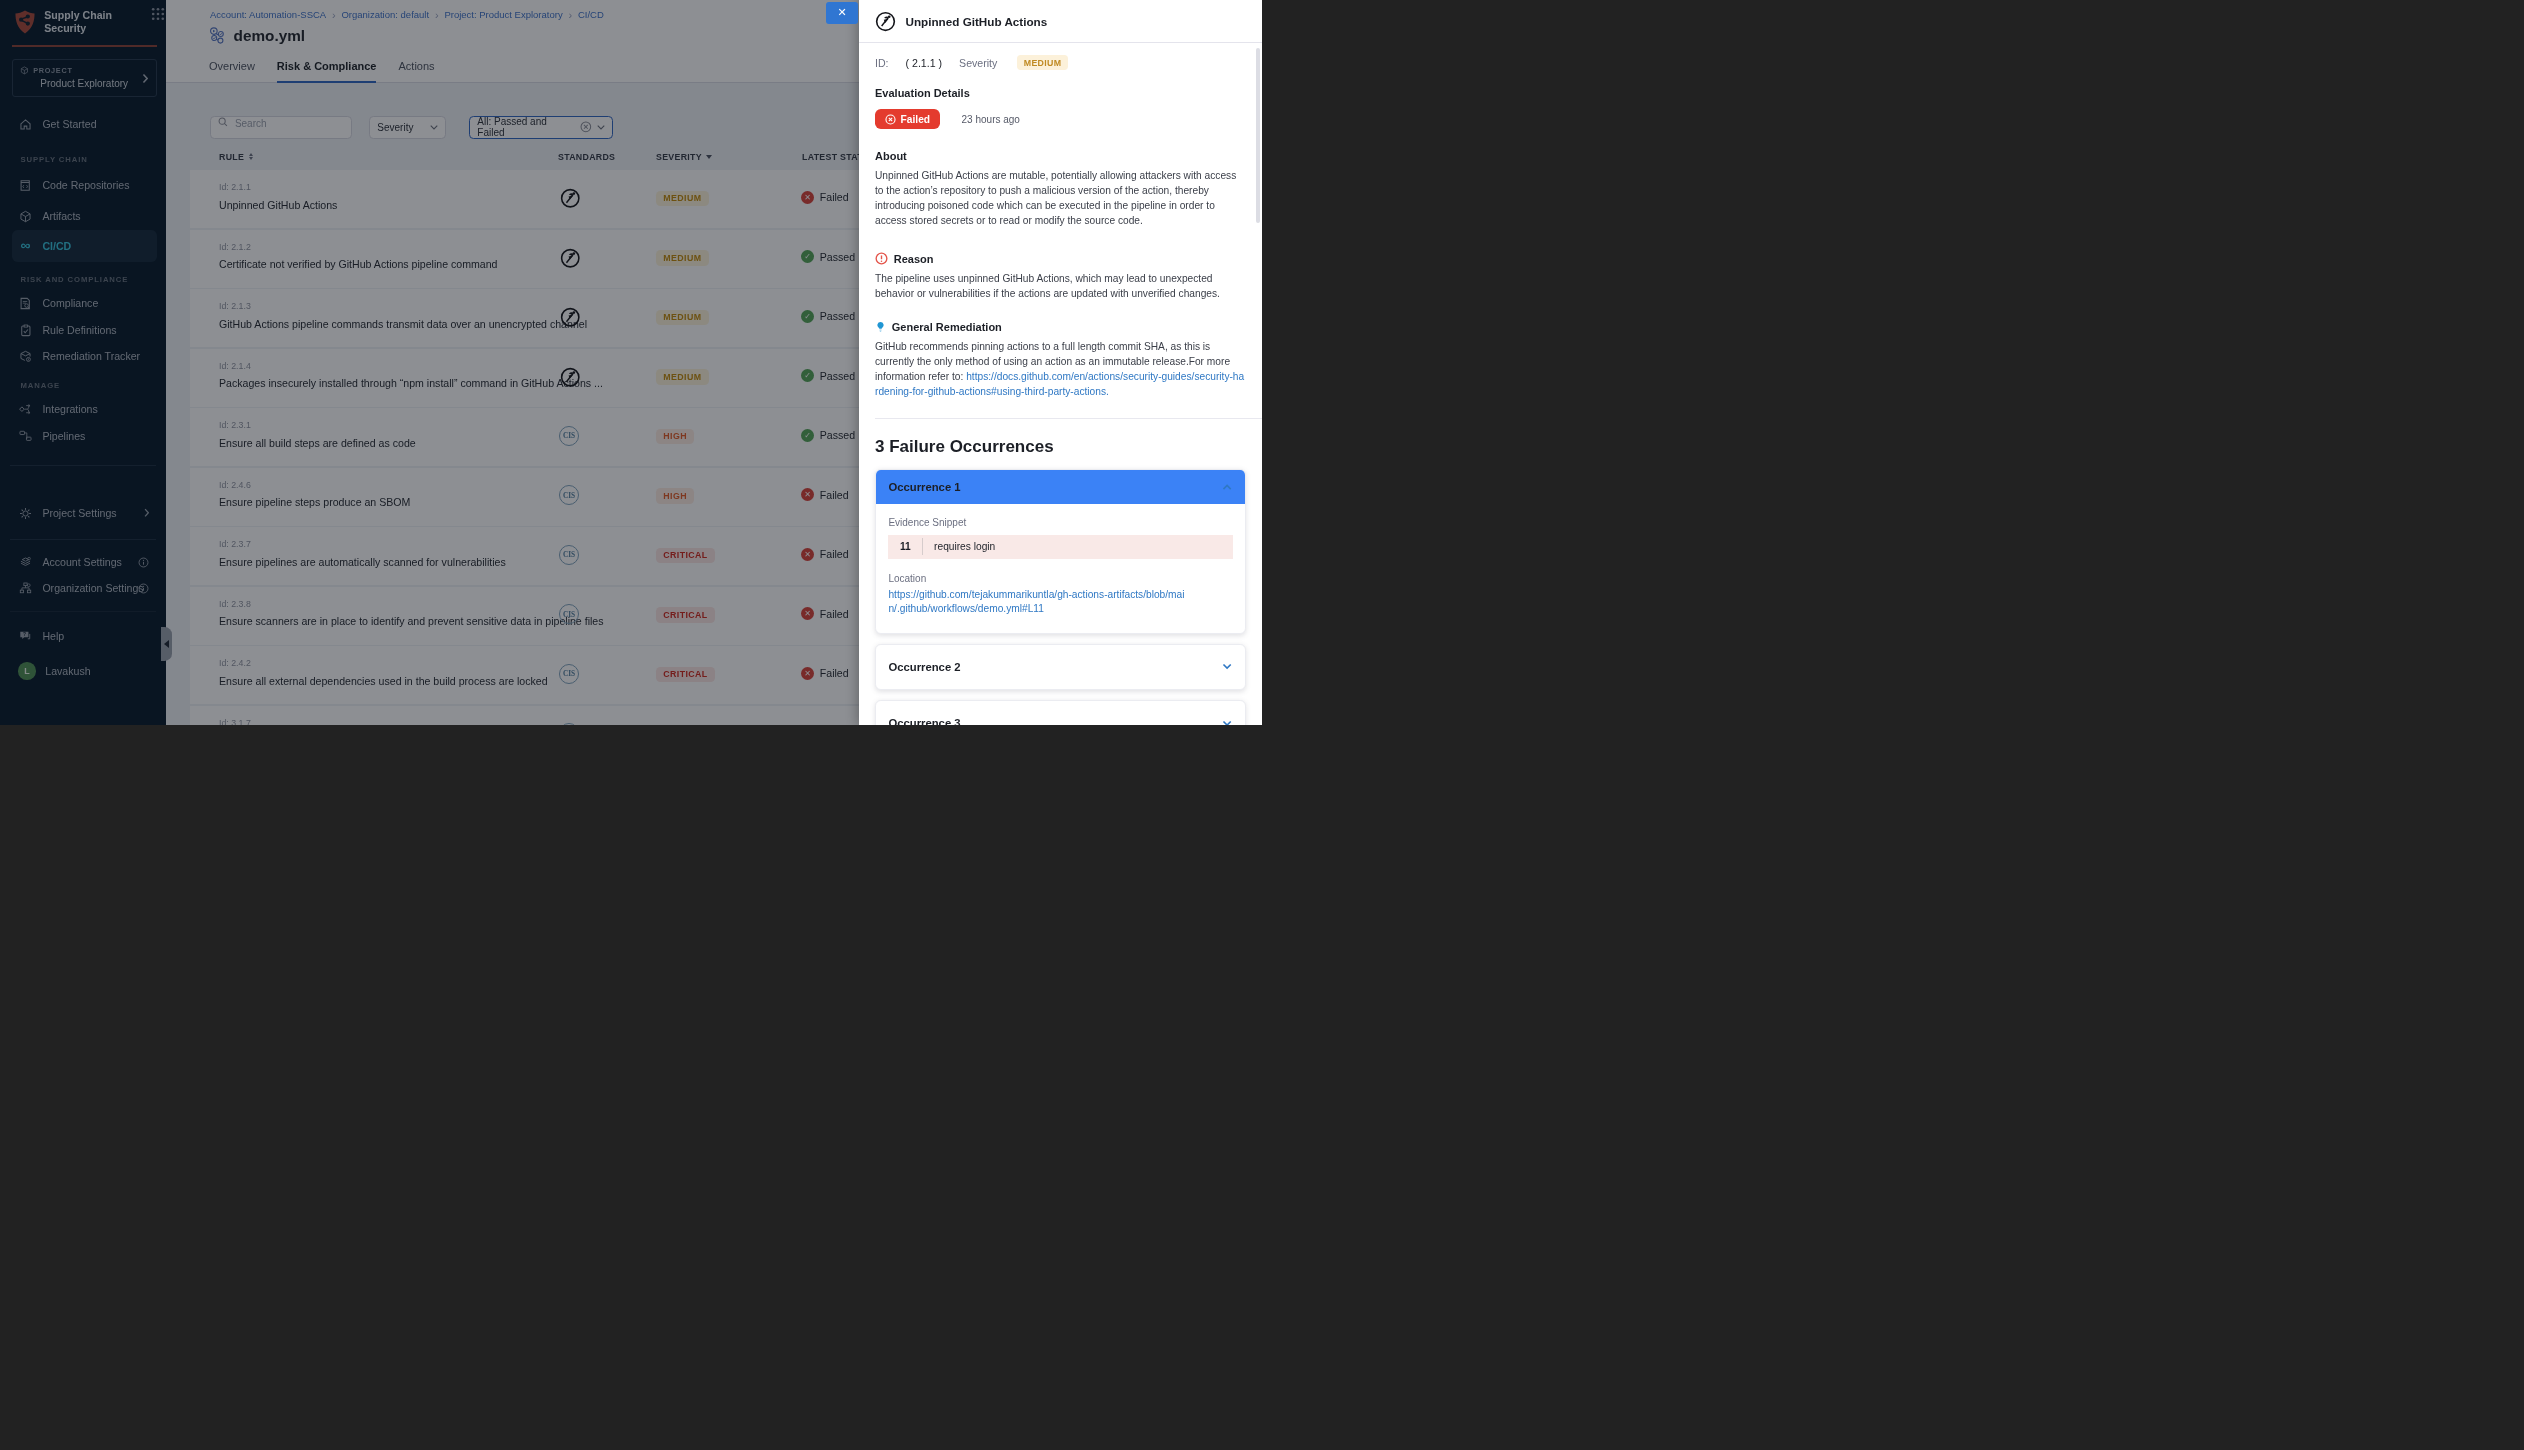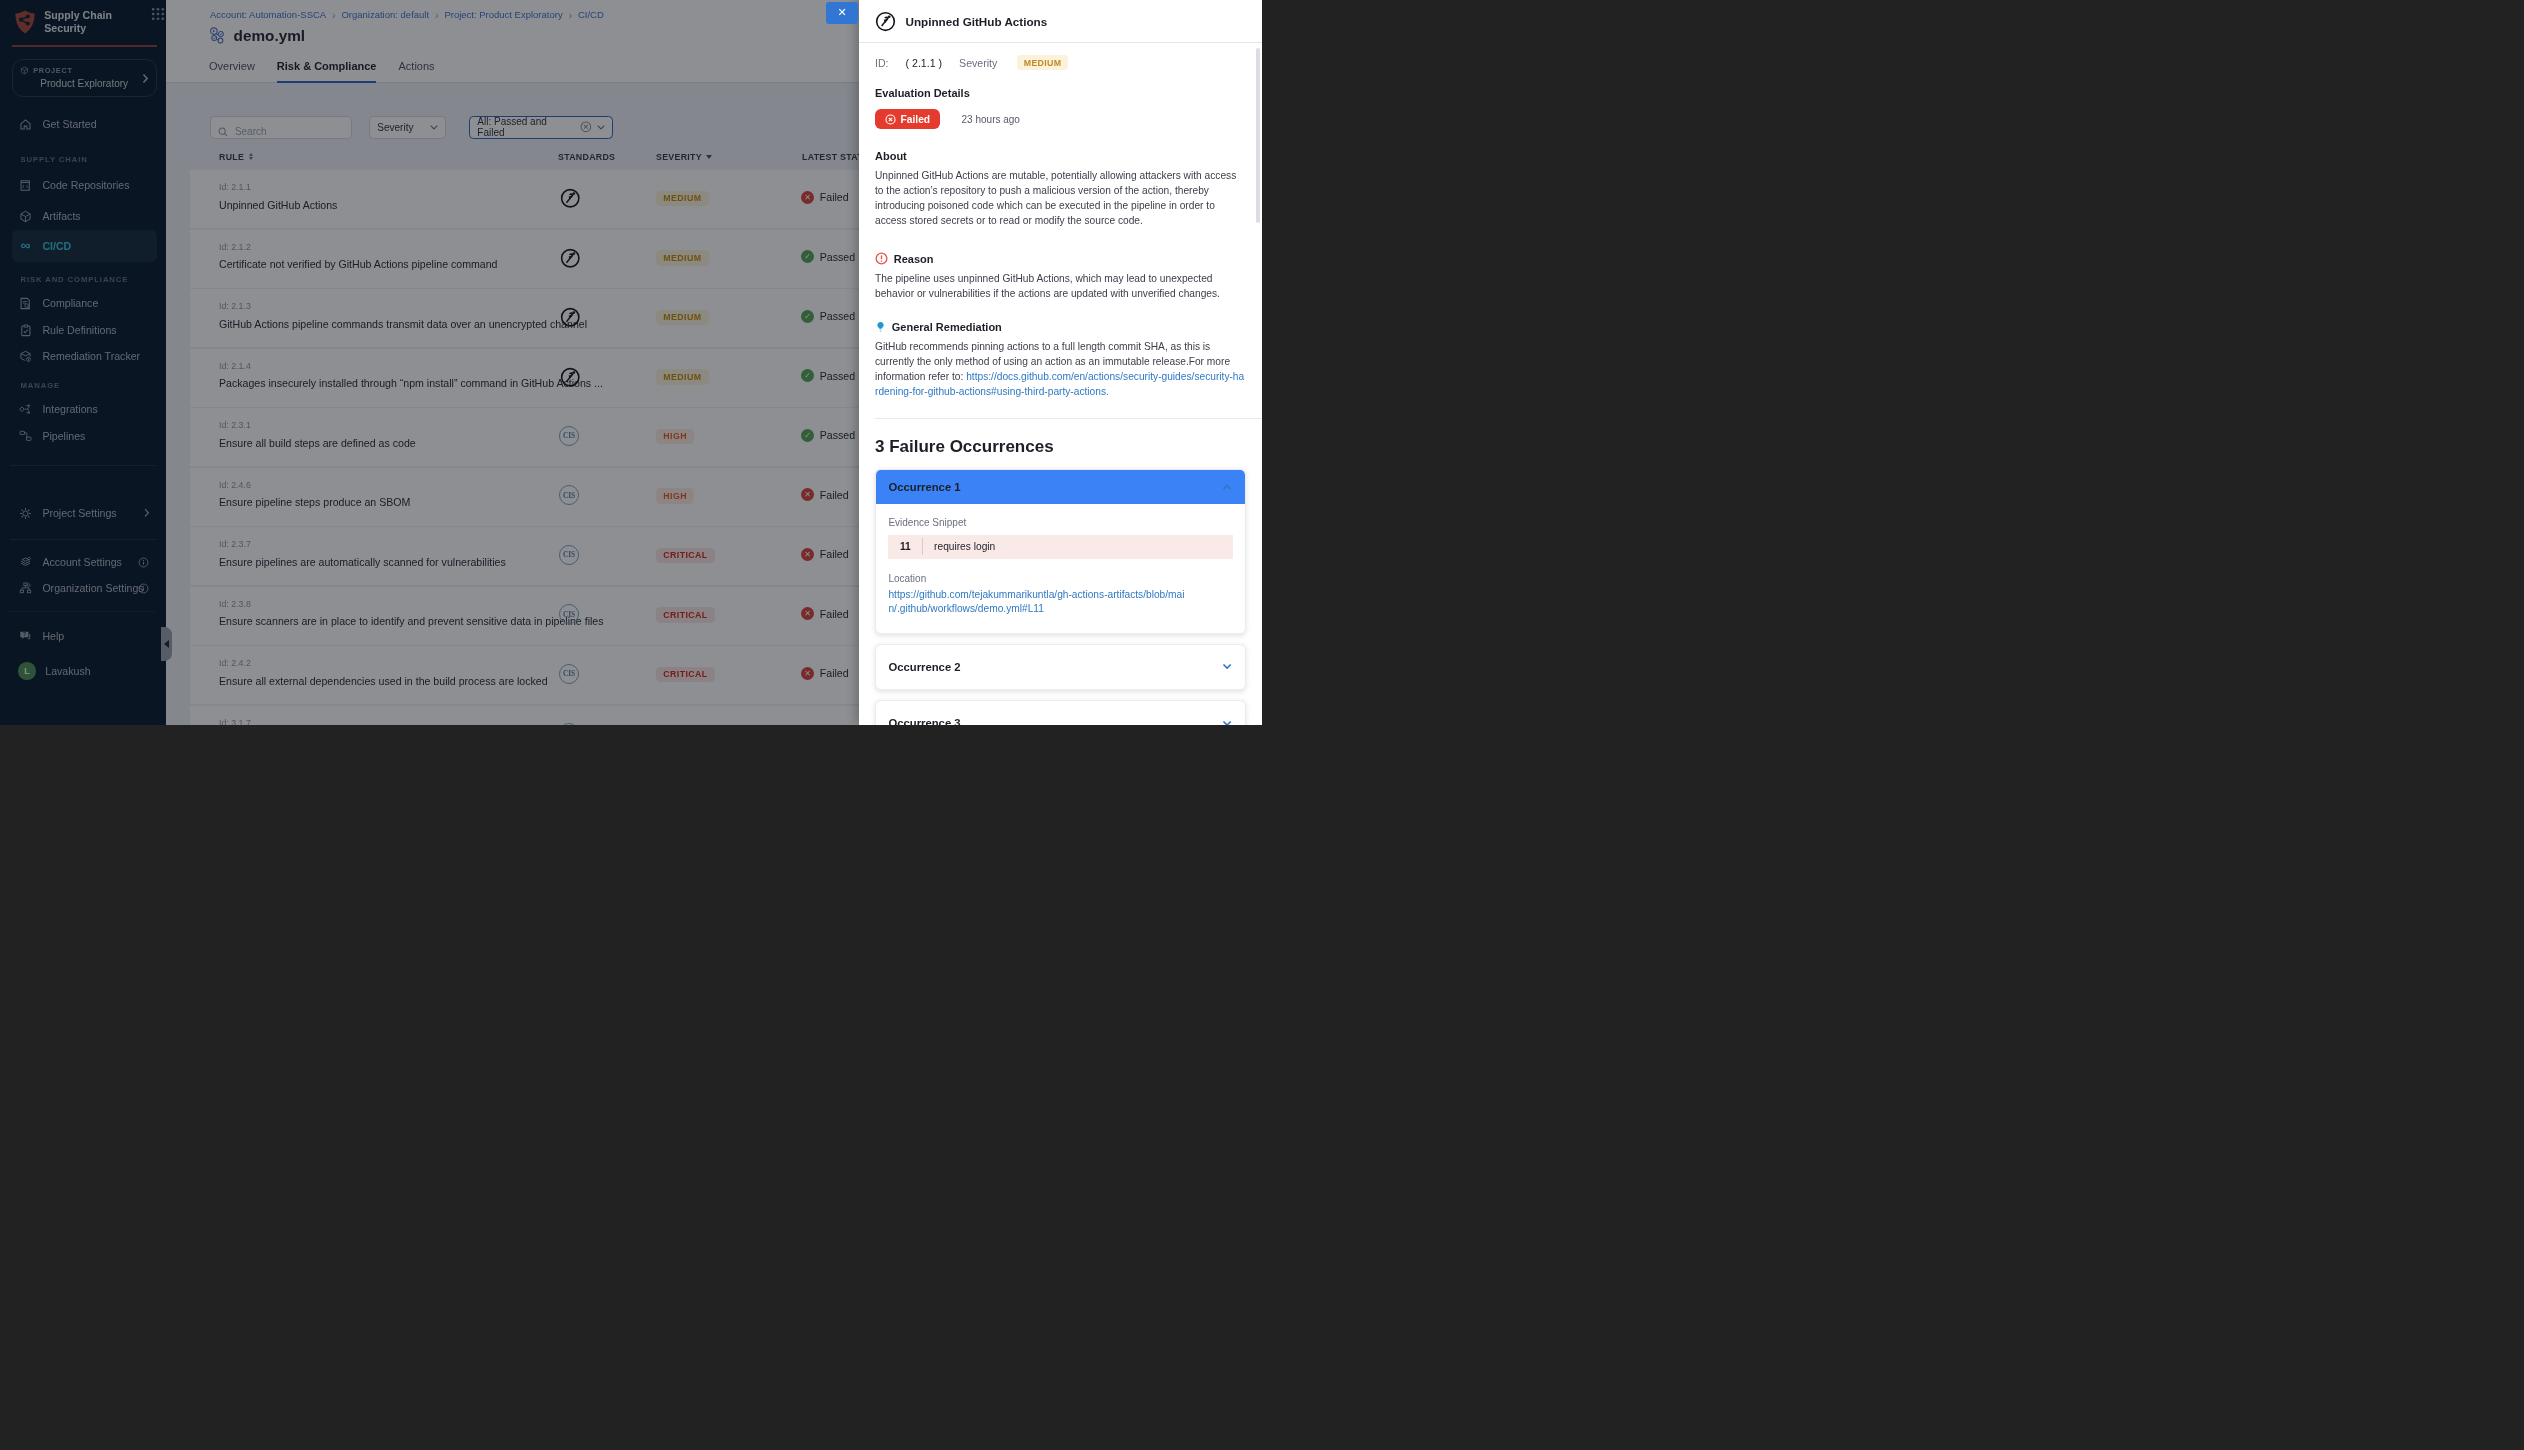--- a/index.html
+++ b/index.html
@@ -8,21 +8,21 @@
         -webkit-font-smoothing:antialiased;}
   svg{display:block}
 
   
   .sidebar{position:absolute;left:0;top:0;width:166px;height:725px;background:#071a2b;z-index:1;}
   .logo-row{position:absolute;left:13px;top:8.8px;display:flex;align-items:center;gap:7.3px;width:140px;}
   .logo-title{color:#dfe4ea;font-size:10.6px;font-weight:700;line-height:1.25;}
   .grid-icon{position:absolute;right:1.5px;top:7.3px;cursor:pointer;}
   .logo-divider{position:absolute;left:11.7px;right:9.5px;top:45px;height:1.5px;background:#8c4036;}
   .project-box{position:absolute;left:11.7px;top:59px;width:145px;height:38px;border:0.7px solid #24384c;
-               border-radius:11px;box-sizing:border-box;padding:5.8px 7.3px;cursor:pointer;}
+               border-radius:3px;box-sizing:border-box;padding:5.8px 7.3px;cursor:pointer;}
   .project-label{display:flex;align-items:center;gap:4.4px;color:#8d97a5;font-size:7.3px;font-weight:700;letter-spacing:0.7px;}
   .project-name{color:#cdd4dc;font-size:10px;margin-top:2.9px;text-align:center;}
   .project-chev{position:absolute;right:7.3px;top:13px;}
   .nav-item{position:absolute;left:11.7px;width:145px;height:28px;display:flex;align-items:center;gap:9.5px;
             padding-left:6.6px;box-sizing:border-box;color:#aeb6c1;font-size:10.6px;cursor:pointer;border-radius:5.8px;}
   .nav-item .nicon{width:14.6px;display:flex;justify-content:center;}
   .nav-item.active{background:#14293c;color:#35c3dd;font-weight:700;height:32px;}
   .nav-section{position:absolute;left:20.5px;color:#66717e;font-size:7.7px;font-weight:700;letter-spacing:0.9px;}
   .side-divider{position:absolute;left:10.2px;right:10.2px;height:0.7px;background:#1c2e40;}
   .nav-right{position:absolute;right:7.3px;}
@@ -41,21 +41,21 @@
   .crumb-sep{color:#9aa3c0;font-size:11px;}
   .title-row{position:absolute;left:42px;top:26px;display:flex;align-items:center;gap:6.6px;}
   .page-title{font-size:15.3px;font-weight:700;color:#22272f;}
   .tabs{position:absolute;left:43px;top:58px;display:flex;gap:22px;height:25px;}
   .tab{font-size:11px;color:#4c5360;display:flex;align-items:flex-start;padding-top:2.2px;cursor:pointer;box-sizing:border-box;height:25px;}
   .tab.active{color:#1b2027;font-weight:700;border-bottom:2.2px solid #2f66c2;}
 
   
   .filters{position:absolute;left:0;top:83px;right:0;height:70px;}
   .search-box{position:absolute;left:44px;top:33px;width:142px;height:22.6px;background:#fff;border:0.7px solid #d5d7e0;
-              border-radius:4.4px;box-sizing:border-box;display:flex;align-items:flex-end;padding:0 6.6px;gap:5.1px;}
+              border-radius:4.4px;box-sizing:border-box;display:flex;align-items:flex-start;padding:0 6.6px;gap:5.1px;}
   .search-box input{border:none;outline:none;font-size:10px;width:102px;color:#30343c;background:transparent;
               font-family:"Liberation Sans","DejaVu Sans",sans-serif;}
   .search-box input::placeholder{color:#9aa0ad;}
   .select-box{position:absolute;top:33px;height:22.6px;background:#fff;border:0.7px solid #d5d7e0;border-radius:4.4px;
               box-sizing:border-box;display:flex;align-items:center;justify-content:space-between;
               padding:0 7.3px;font-size:10px;color:#2c313a;cursor:pointer;}
   .sev-select{left:203px;width:77px;}
   .status-select{left:303px;width:144px;border:1.2px solid #2f66c2;gap:5.8px;}
   .status-select .right-icons{display:flex;align-items:center;gap:5.1px;}
 

